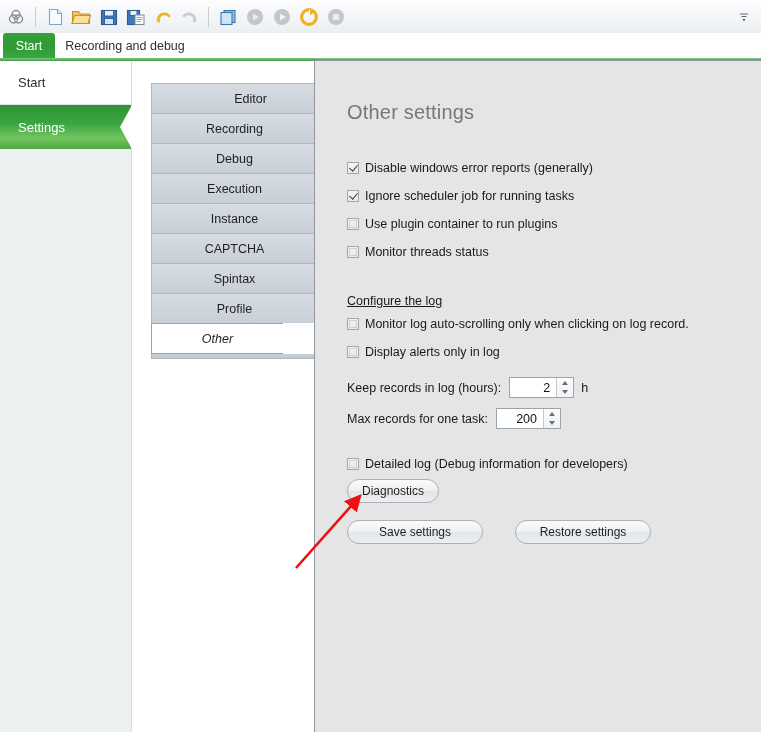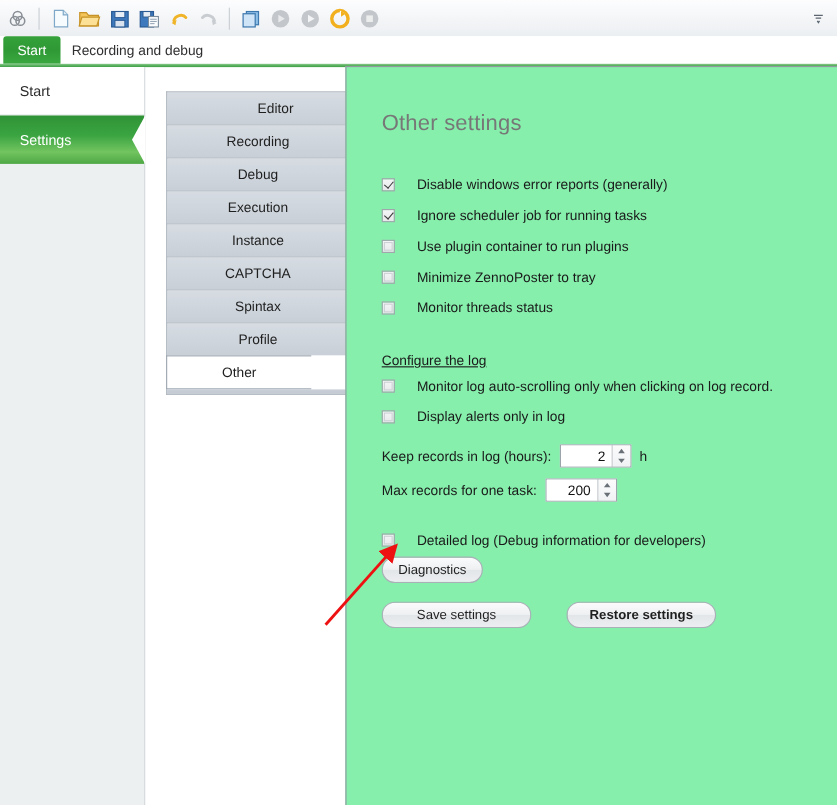--- a/index.html
+++ b/index.html
@@ -112,55 +112,55 @@
     box-sizing: border-box;
     width: 167px;
   }
   .vtab:first-child { border-top: 1px solid #aeb6bf; padding-left: 32px; }
   .vtab.selected {
     background: #ffffff;
     border: 1px solid #9aa3ad;
     border-right: none;
     width: 132px;
     height: 31px;
+    font-style: italic;
   }
   .vtabs-tail {
     width: 167px; height: 5px;
     border-left: 1px solid #aeb6bf;
     border-right: 1px solid #aeb6bf;
     border-bottom: 1px solid #aeb6bf;
     background: linear-gradient(to bottom, #c8cfd7 0%, #c2c9d2 100%);
     box-sizing: border-box;
   }
 
   
   .content {
     position: absolute; left: 314px; top: 60px;
     width: 447px; height: 672px;
-    background: #86efac;
+    background: #e5e5e5;
     border-top: 1px solid #8f979f;
     border-left: 1px solid #8f979f;
     box-sizing: border-box;
   }
   .content-title {
     position: absolute; left: 32px; top: 40px;
     font-size: 20px; color: #777777;
     letter-spacing: 0.2px;
   }
 
   .panel-body { position: absolute; left: 32px; top: 100px; width: 400px; }
 
   
   .cbrow {
     display: flex; align-items: flex-start;
     margin-bottom: 14px;
     font-size: 12.5px; color: #1a1a1a;
     line-height: 14px;
     white-space: nowrap;
-    gap: 14px;
   }
   .cbox {
     width: 12px; height: 12px;
     border: 1px solid #a0a6ac;
     background: linear-gradient(to bottom, #f4f5f6 0%, #e6e8ea 100%);
     box-sizing: border-box;
     margin-right: 6px;
     position: relative;
     flex: 0 0 auto;
     top: 1px;
@@ -242,21 +242,21 @@
     display: inline-flex; align-items: center; justify-content: center;
     font-size: 12px; color: #1f1f1f;
     background: linear-gradient(to bottom, #fbfbfc 0%, #eef0f2 48%, #e3e6e9 52%, #eceef1 100%);
     border: 1px solid #a9b0b7;
     border-radius: 12px;
     box-sizing: border-box;
   }
   .btn-diagnostics { width: 92px; margin-top: 8px; }
   .btnrow { display: flex; margin-top: 17px; gap: 24px; }
   .btn-save { width: 136px; }
-  .btn-restore { width: 136px; margin-left: 8px; font-weight: bold; }
+  .btn-restore { width: 136px; margin-left: 8px; }
 
   
   .annot { position: absolute; left: 0; top: 0; width: 761px; height: 732px; pointer-events: none; }
 </style>
 </head>
 <body>
 
 <div id="app">
 
   <div class="toolbar">
@@ -385,24 +385,20 @@
         <span class="cbox checked"></span>
         <span>Disable windows error reports (generally)</span>
       </div>
       <div class="cbrow">
         <span class="cbox checked"></span>
         <span>Ignore scheduler job for running tasks</span>
       </div>
       <div class="cbrow">
         <span class="cbox empty"></span>
         <span>Use plugin container to run plugins</span>
-      </div>
-      <div class="cbrow">
-        <span class="cbox empty"></span>
-        <span>Minimize ZennoPoster to tray</span>
       </div>
       <div class="cbrow" style="margin-bottom:32px">
         <span class="cbox empty"></span>
         <span>Monitor threads status</span>
       </div>
 
       <div>
         <span class="section-link">Configure the log</span>
       </div>
 

